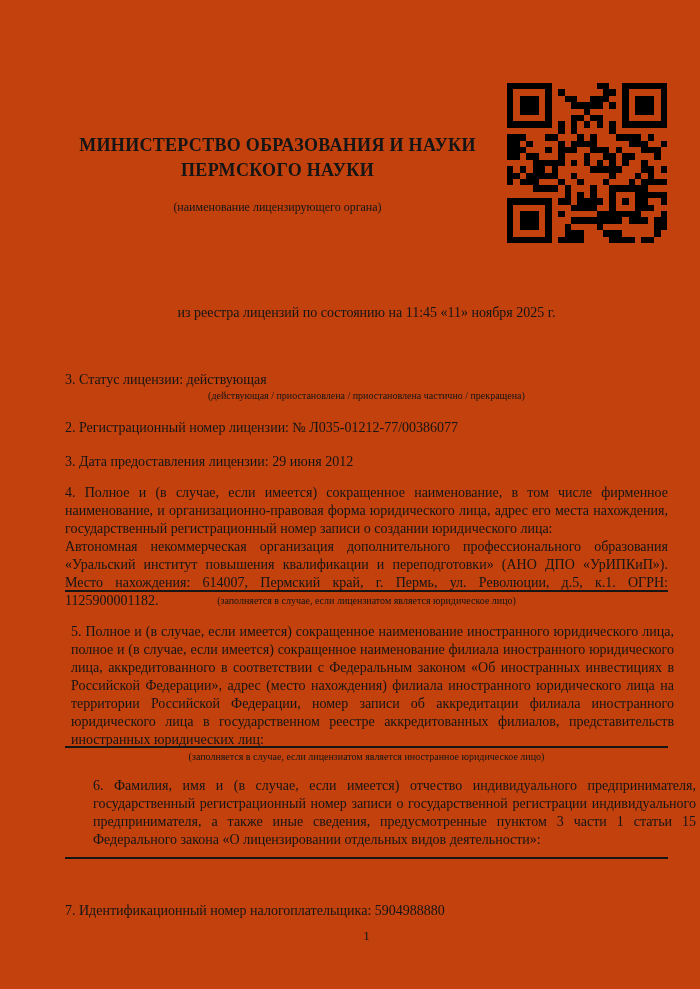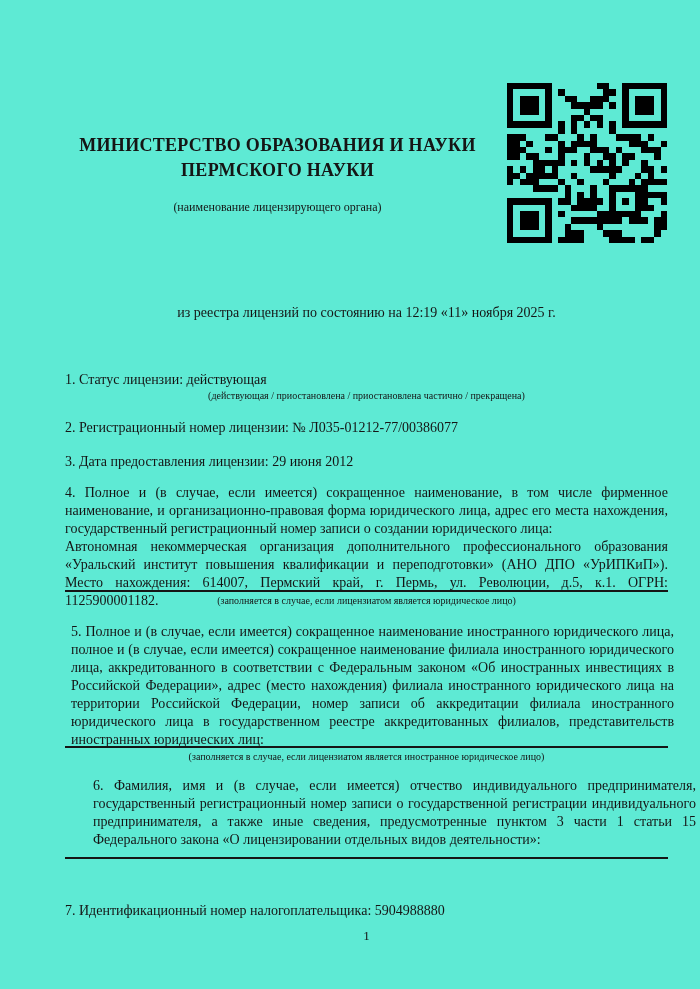--- a/index.html
+++ b/index.html
@@ -1,19 +1,19 @@
 <!DOCTYPE html>
 <html lang="ru"><head>
 <meta charset="utf-8">
 <style>
   html,body{margin:0;padding:0;background:#ffffff;}
   .page{
     position:relative;
     width:700px;height:989px;
-    background:#5eead4;
+    background:#c2410c;
     font-family:"Liberation Serif","DejaVu Serif",serif;
     color:#151515;
     overflow:hidden;
   }
   .abs{position:absolute;}
   .content{left:65px;width:603px;}
   .body-text{font-size:14px;line-height:18px;}
   .just{text-align:justify;}
   .header-block{
     top:133px;left:65px;width:425px;
@@ -62,24 +62,24 @@
 
   <div class="abs header-block">
     <div class="ministry-name">
       <span>МИНИСТЕРСТВО ОБРАЗОВАНИЯ И НАУКИ</span><br>
       <span>ПЕРМСКОГО НАУКИ</span>
     </div>
     <div class="ministry-caption">(наименование лицензирующего органа)</div>
   </div>
 
   <div class="abs content title-block body-text">
-    <div>из реестра лицензий по состоянию на 12:19 «11» ноября 2025 г.</div>
+    <div>из реестра лицензий по состоянию на 11:45 «11» ноября 2025 г.</div>
   </div>
 
-  <div class="abs content body-text i1">1. Статус лицензии: действующая</div>
+  <div class="abs content body-text i1">3. Статус лицензии: действующая</div>
   <div class="abs content form-note n1">(действующая / приостановлена / приостановлена частично / прекращена)</div>
 
   <div class="abs content body-text i2">2. Регистрационный номер лицензии: № Л035-01212-77/00386077</div>
 
   <div class="abs content body-text i3">3. Дата предоставления лицензии: 29 июня 2012</div>
 
   <div class="abs content body-text i4">
     <div class="just">4. Полное и (в случае, если имеется) сокращенное наименование, в том числе фирменное наименование, и организационно-правовая форма юридического лица, адрес его места нахождения, государственный регистрационный номер записи о создании юридического лица:</div>
     <div class="just">Автономная некоммерческая организация дополнительного профессионального образования «Уральский институт повышения квалификации и переподготовки» (АНО ДПО «УрИПКиП»). Место нахождения: 614007, Пермский край, г. Пермь, ул. Революции, д.5, к.1. ОГРН: 1125900001182.</div>
   </div>

